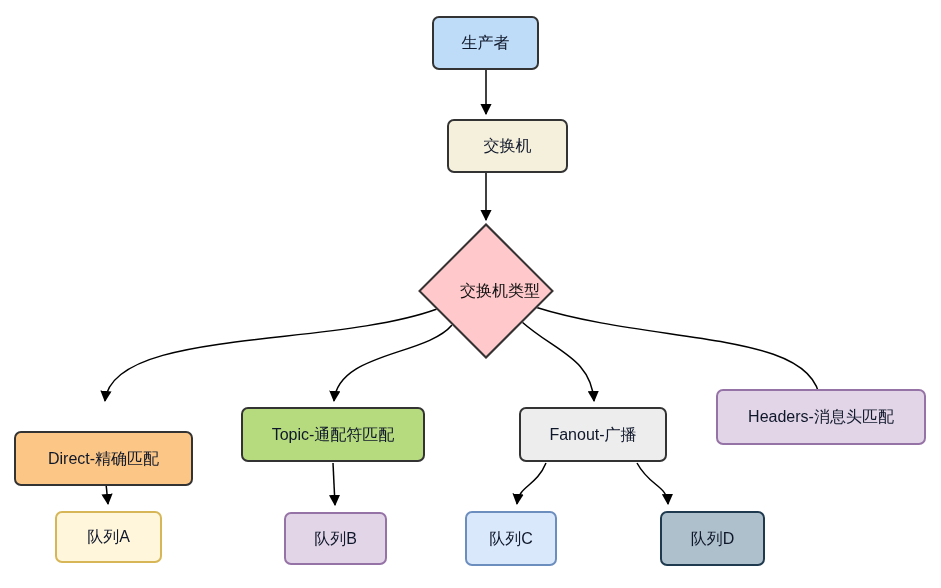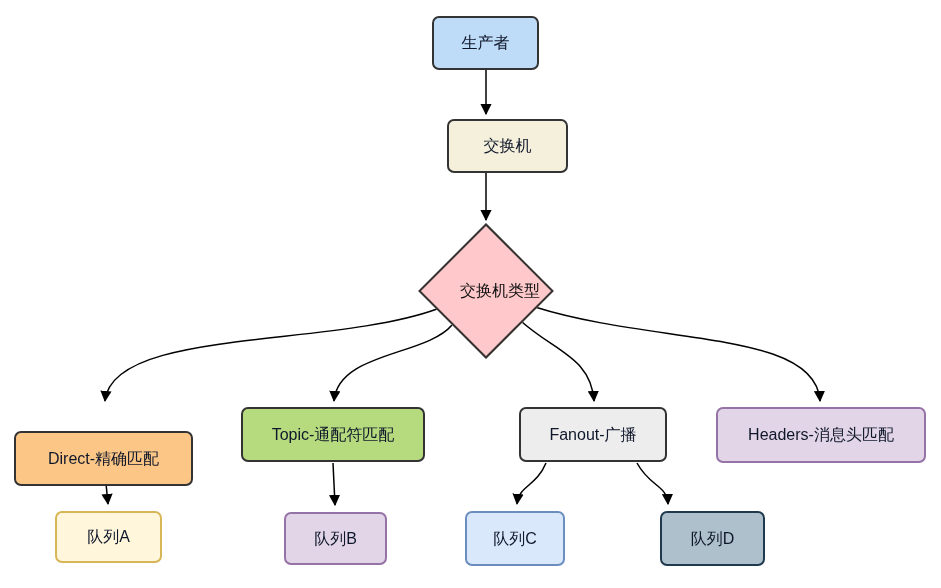--- a/index.html
+++ b/index.html
@@ -95,33 +95,33 @@
   </div>
 
   <div class="node" style="left: 241px; top: 407px; width: 184px; height: 55px; background-color: rgb(182, 219, 126); border-color: rgb(51, 51, 51);">
     <span>Topic-通配符匹配</span>
   </div>
 
   <div class="node" style="left: 519px; top: 407px; width: 148px; height: 55px; background-color: rgb(237, 237, 237); border-color: rgb(51, 51, 51);">
     <span>Fanout-广播</span>
   </div>
 
-  <div class="node" style="left: 716px; top: 407px; width: 210px; height: 56px; background-color: rgb(226, 213, 231); border-color: rgb(150, 115, 166);">
+  <div class="node" style="left: 716px; top: 389px; width: 210px; height: 56px; background-color: rgb(226, 213, 231); border-color: rgb(150, 115, 166);">
     <span>Headers-消息头匹配</span>
   </div>
 
   <div class="node" style="left: 55px; top: 511px; width: 107px; height: 52px; background-color: rgb(255, 246, 220); border-color: rgb(214, 182, 86);">
     <span>队列A</span>
   </div>
 
   <div class="node" style="left: 284px; top: 512px; width: 103px; height: 53px; background-color: rgb(226, 213, 231); border-color: rgb(150, 115, 166);">
     <span>队列B</span>
   </div>
 
-  <div class="node" style="left: 465px; top: 511px; width: 100px; height: 55px; background-color: rgb(218, 232, 252); border-color: rgb(108, 142, 191);">
+  <div class="node" style="left: 465px; top: 511px; width: 92px; height: 55px; background-color: rgb(218, 232, 252); border-color: rgb(108, 142, 191);">
     <span>队列C</span>
   </div>
 
   <div class="node" style="left: 616px; top: 511px; width: 105px; height: 55px; background-color: rgb(174, 192, 203); border-color: rgb(31, 58, 79); margin-left: 44px;">
     <span>队列D</span>
   </div>
 
 </div>
 
 </body></html>

